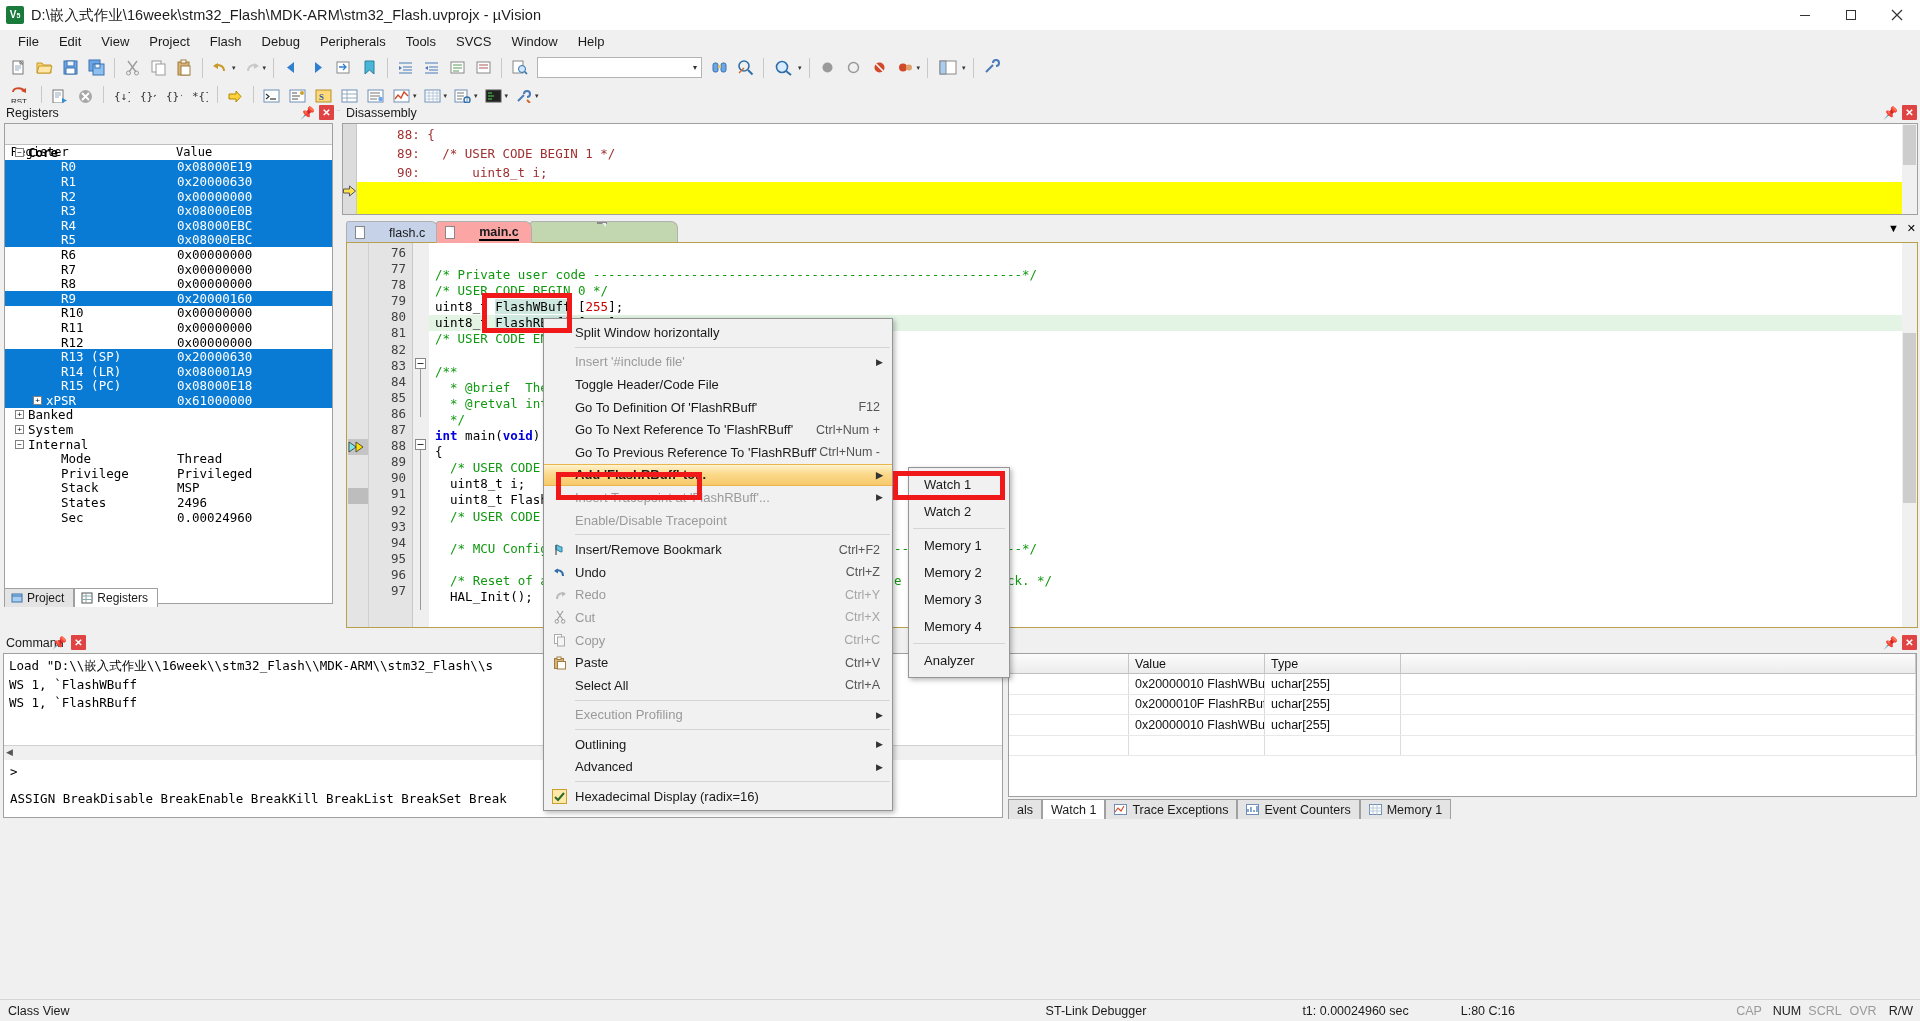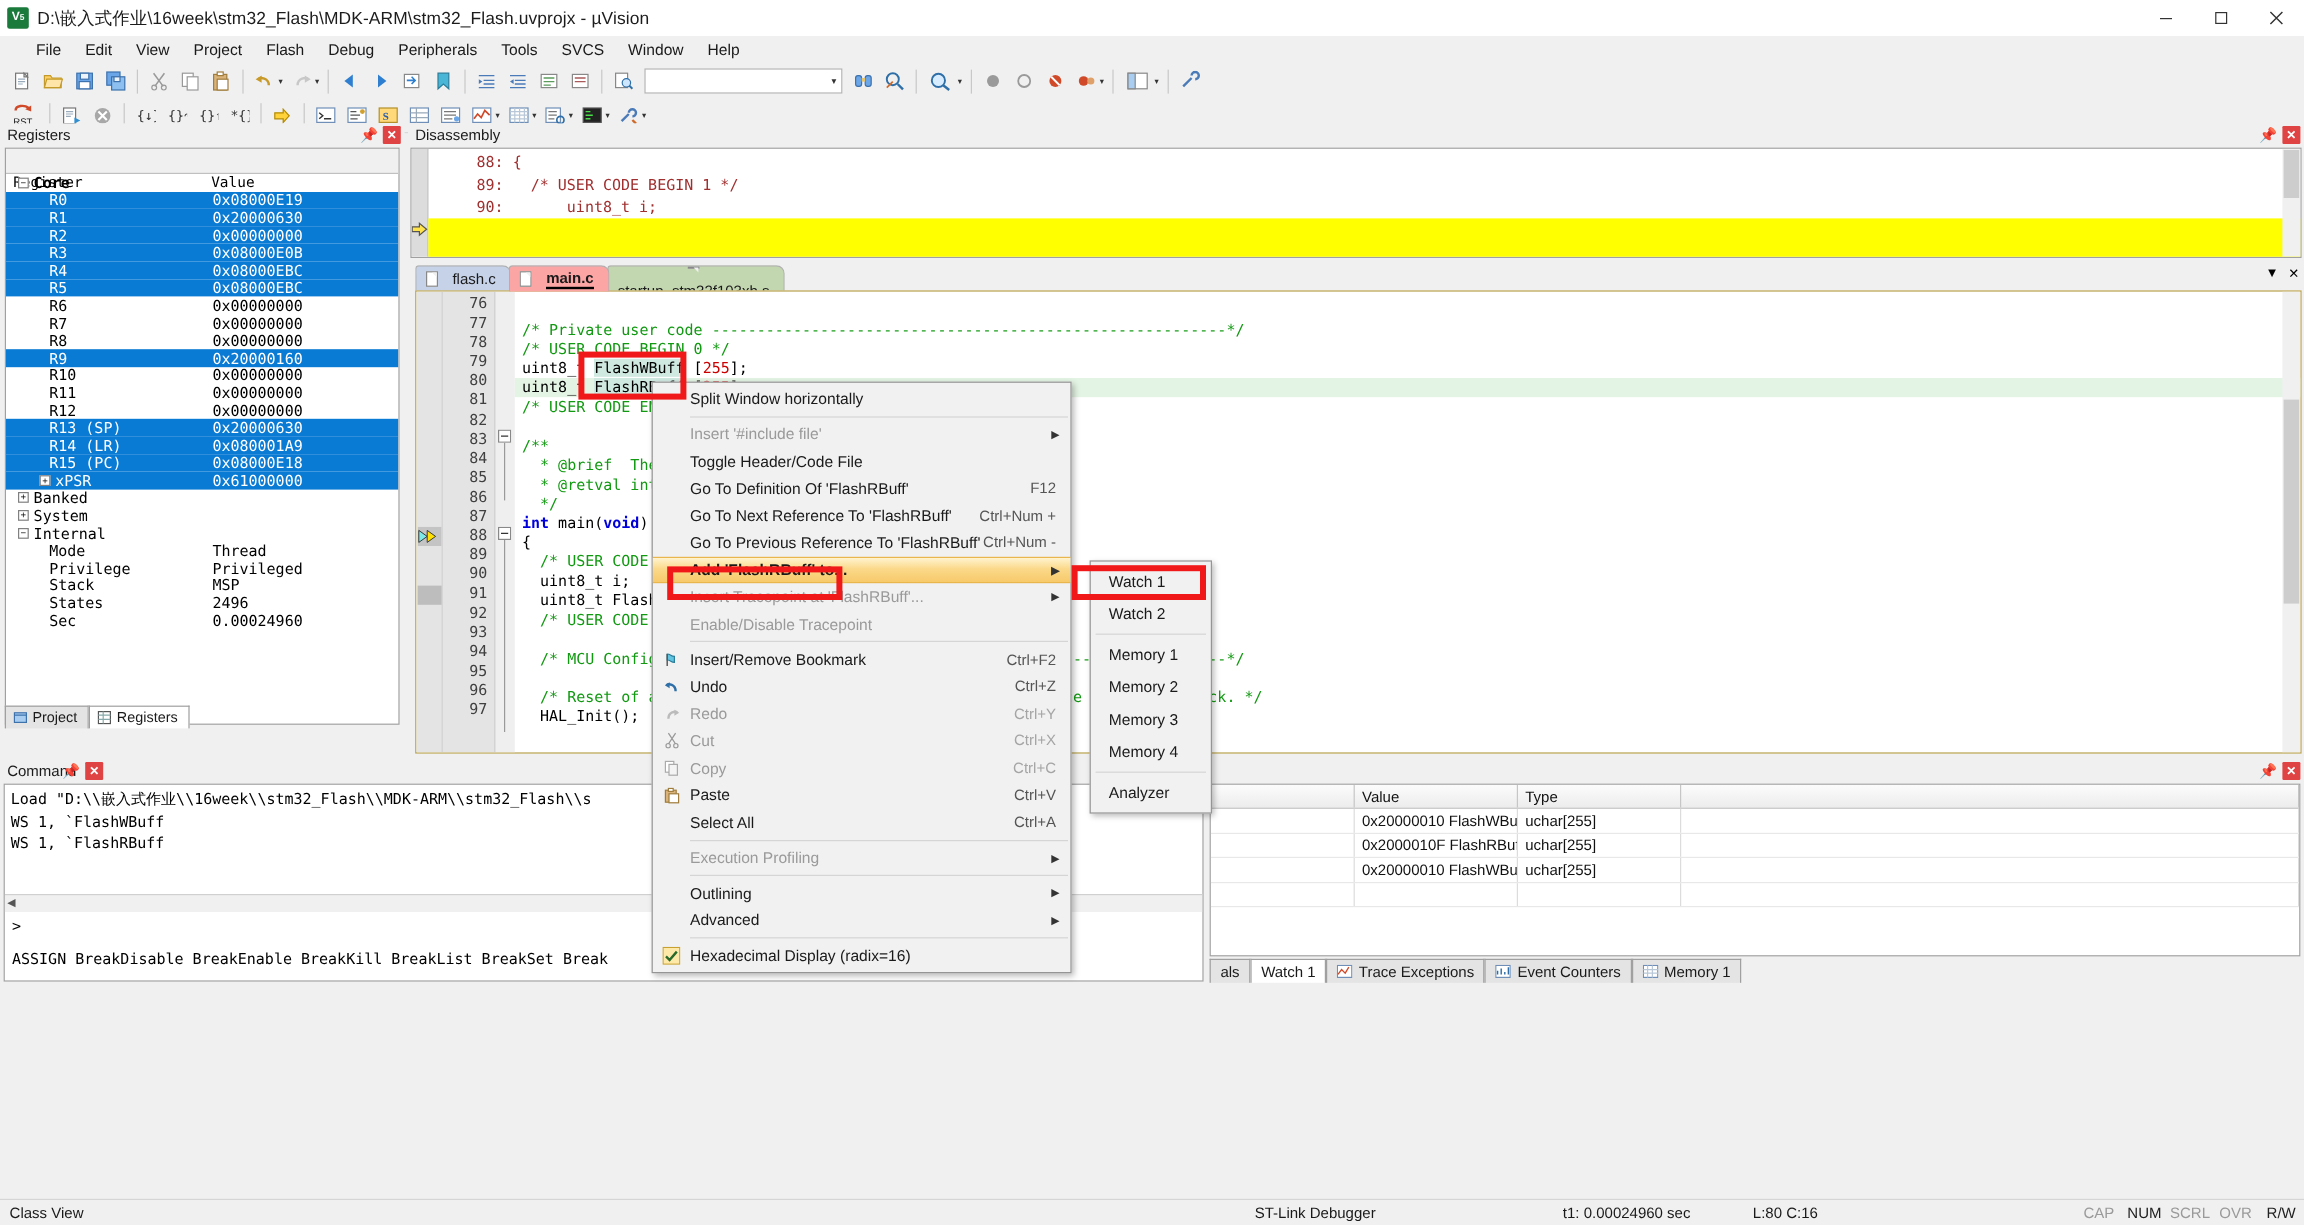--- a/index.html
+++ b/index.html
@@ -27,21 +27,21 @@
   .title-text { font-size: 14.5px; color: #1c1c1c; letter-spacing: .1px; }
   .win-btns { position: absolute; right: 0; top: 0; height: 30px; display: flex; }
   .win-btn {
     width: 46px; height: 30px; display: flex; align-items: center; justify-content: center;
     color: #444; font-size: 14px;
   }
 
   
   .menubar {
     position: absolute; top: 30px; left: 0; width: 1708px; height: 23px;
-    background: #f0f0f0; display: flex; align-items: center; padding-left: 8px; margin-left: 12px;
+    background: #f0f0f0; display: flex; align-items: center; padding-left: 8px;
   }
   .menu-item { padding: 3px 10px; font-size: 13px; color: #1a1a1a; }
 
   
   .toolbar {
     position: absolute; left: 0; width: 1920px; background: #f0f0f0;
     display: flex; align-items: center; padding-left: 6px; gap: 1px;
   }
   .toolbar.row1 { top: 53px; height: 29px; }
   .toolbar.row2 { top: 82px; height: 29px; border-bottom:1px solid #d8d8d8; }
@@ -96,21 +96,21 @@
   .reg-row.sel { background:#0a7bd4; color:#fff; }
   .reg-name { display:flex; align-items:center; }
   .reg-val { position:absolute; left: 172px; }
   .tog {
     width:9px; height:9px; border:1px solid #808080; background:#fff; font-size:8px;
     line-height:7px; text-align:center; color:#000; display:inline-block; margin-right:4px;
     font-family:"Liberation Sans",sans-serif;
   }
   .indent1 { padding-left: 10px; }
   .indent2 { padding-left: 28px; }
-  .indent3 { padding-left: 36px; }
+  .indent3 { padding-left: 56px; }
   .b { font-weight:bold; }
 
   .panel-tabs {
     position:absolute; bottom:0; left:4px; height:20px; display:flex; align-items:flex-end;
   }
   .ptab {
     height: 19px; padding: 0 9px 0 6px; display:flex; align-items:center; gap:4px;
     font-size:12px; border:1px solid #a0a0a0; border-bottom:none; background:#e4e4e4;
     color:#1a1a1a;
   }
@@ -138,21 +138,21 @@
 
   
   .editor {
     position:absolute; left:340px; top:217px; width:1580px; height:413px;
     background:#f0f0f0;
   }
   .ed-tabbar {
     position:absolute; top:4px; left:6px; right:0; height:22px; display:flex; align-items:flex-end;
   }
   .ed-tab {
-    height:22px; padding:0 12px 0 8px; display:flex; align-items:center; gap:12px;
+    height:22px; padding:0 12px 0 8px; display:flex; align-items:center; gap:24px;
     font-size:12.5px; border:1px solid #b0b0b0; border-bottom:none; color:#1a1a1a;
     border-radius:3px 7px 0 0; margin-right:-2px; position:relative;
   }
   .ed-tab.t1 { background:#c5d2e8; }
   .ed-tab.t2 { background:#fca5a5; z-index:3; }
   .ed-tab.t3 { background:#c2d6b0;flex-direction:column; }
   .ed-tab .lbl.active { font-weight:bold; border-bottom:2px solid #000; }
   .file-ico { width:10px; height:13px; background:#fff; border:1px solid #888; position:relative;}
   .file-ico:after{ content:""; position:absolute; right:0; top:0; border-width:0 4px 4px 0;
     border-style:solid; border-color:#fff #f0f0f0 transparent transparent; }

